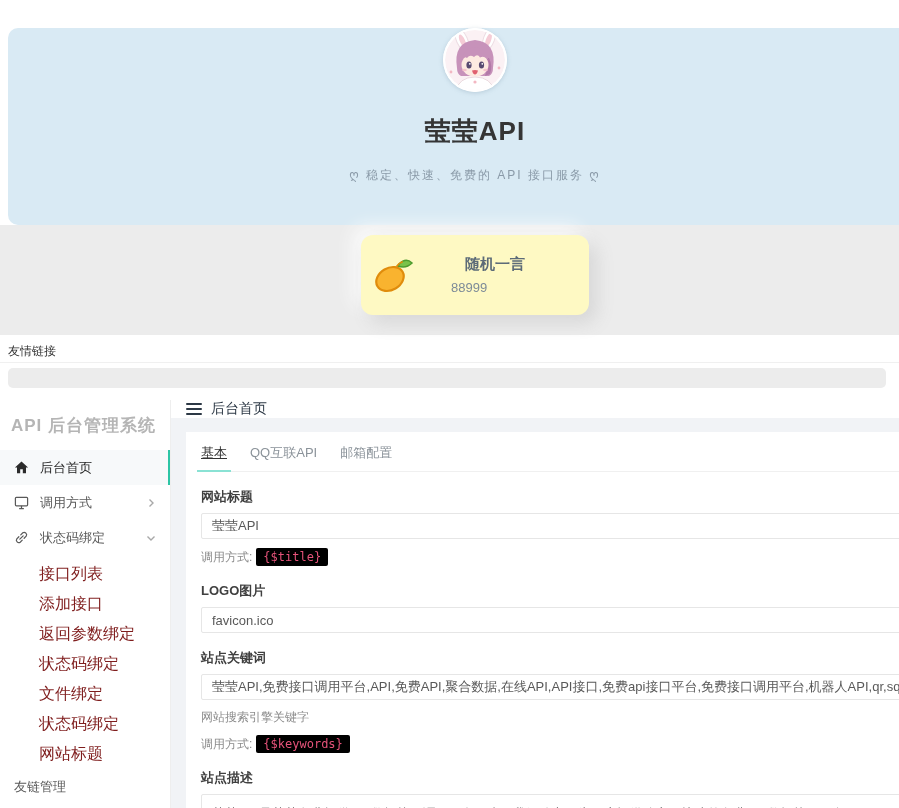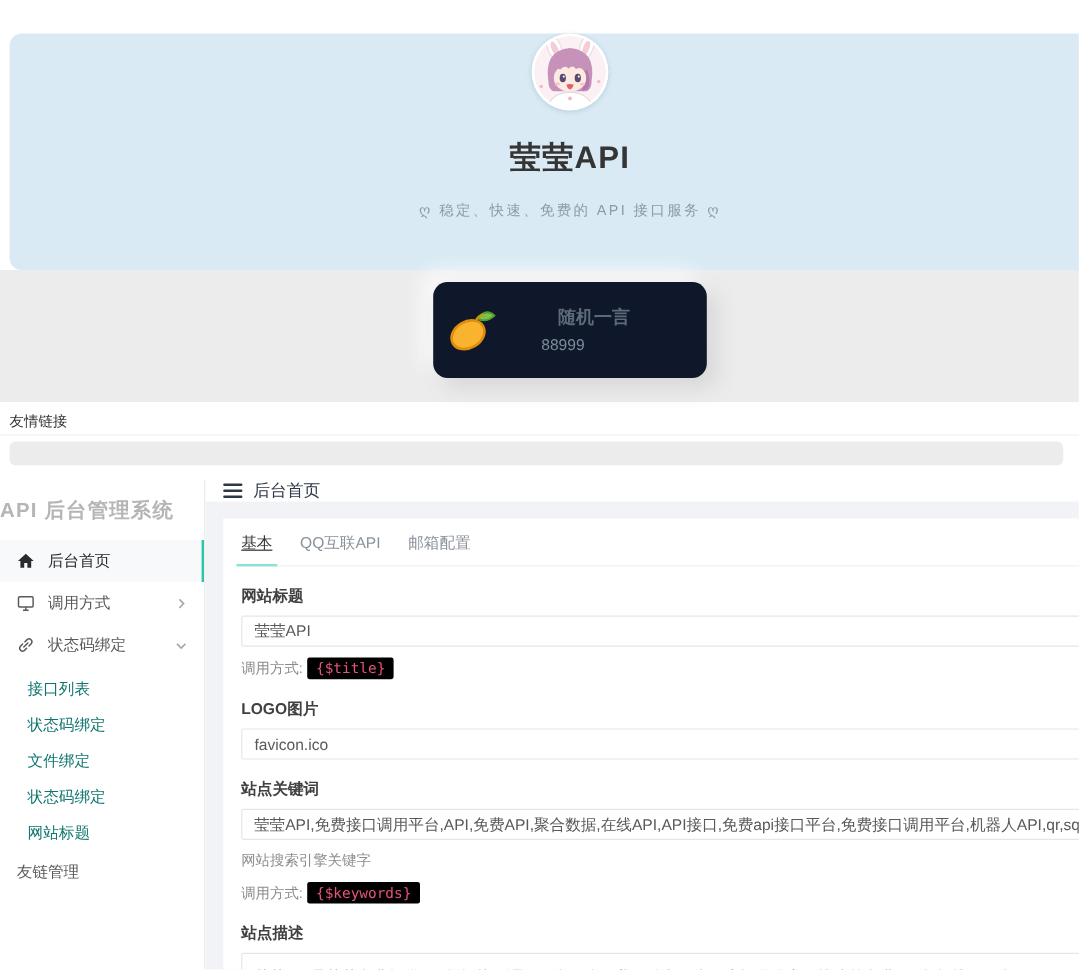--- a/index.html
+++ b/index.html
@@ -11,49 +11,49 @@
   .hero-wrap { padding:8px 8px 0; }
   .hero { height:197px; background:#d9eaf4; border-radius:10px; text-align:center; }
   .avatar { width:64px; height:64px; margin:20px auto 0; border-radius:50%;
     background:#fff; box-shadow:0 1px 4px rgba(120,150,170,.35); overflow:hidden; }
   .site-title { margin-top:22px; font-size:26px; font-weight:bold; color:#353535; letter-spacing:1px; }
   .site-subtitle { margin-top:18px; font-size:12px; color:#8a9aa8; letter-spacing:2px; }
 
   
   .gray-band { height:110px; background:#ececec; }
   .hitokoto-card { position:relative; top:10px; width:228px; height:80px; margin:0 auto;
-    background:#0f172a; border-radius:12px; display:flex; align-items:center;
+    background:#fef9c3; border-radius:12px; display:flex; align-items:center;
     box-shadow:8px 8px 18px #d7d7d7, -8px -8px 18px #fbfbfb; cursor:pointer; }
   .mango { width:46px; height:46px; margin-left:8px; flex:0 0 auto; }
   .card-body { flex:1; padding-right:14px; }
   .card-title { text-align:center; font-size:15px; font-weight:bold; color:#5c6b78; }
   .card-count { margin-top:6px; padding-left:36px; font-size:13px; color:#7d8b98; }
 
   
   .links-bar { height:28px; padding:8px 8px 0; font-size:12px; color:#333;
     border-bottom:1px solid #f0f0f0; background:#fff; }
   .links-empty { height:20px; width:878px; margin:5px 0 0 8px; background:#ececec; border-radius:5px; }
   .spacer { height:12px; background:#fff; }
 
   
   .admin { display:flex; height:428px; }
   .sidebar { position:relative; width:171px; flex:0 0 171px; background:#fff;
     border-right:1px solid #eee; overflow:hidden; }
-  .brand { height:50px; line-height:52px; font-size:17px; font-weight:bold;
+  .brand { height:50px; line-height:52px; padding-left:11px; font-size:17px; font-weight:bold;
     color:#b5b5b5; letter-spacing:1px; white-space:nowrap; }
   .side-item { position:relative; height:35px; display:flex; align-items:center;
     padding:0 14px; font-size:13px; color:#595959; cursor:pointer; }
   .side-item .ic { width:15px; height:15px; margin-right:11px; flex:0 0 auto; display:flex; align-items:center; }
   .side-item .lb { flex:1; }
   .side-item .arrow { width:10px; height:10px; flex:0 0 auto; opacity:.75; }
   .side-item.active { background:#f7f9fa; color:#262626; }
   .side-item.active::after { content:""; position:absolute; right:-2px; top:0; width:4px; height:100%;
     background:#2cc5a5; z-index:3; }
   .submenu { padding-top:4px; }
-  .sub-item { height:30px; line-height:30px; padding-left:23px; font-size:13px; color:#0f766e; cursor:pointer; }
+  .sub-item { height:30px; line-height:30px; padding-left:39px; font-size:16px; color:#7f1d1d; cursor:pointer; }
 
   .admin-main { flex:1; background:#f1f3f6; display:flex; flex-direction:column; overflow:hidden; }
   .topbar { height:45px; background:#fff; display:flex; align-items:center; padding-left:15px; }
   .burger { width:16px; cursor:pointer; margin-right:9px; }
   .burger div { height:2px; background:#2c3845; margin:3px 0; border-radius:1px; }
   .crumb { font-size:14px; color:#2c3845; }
 
   .content-card { flex:1; background:#fff; margin:14px 15px 0; padding:12px 15px 0; }
   .tabs { display:flex; gap:23px; border-bottom:1px solid #f0f0f0; }
   .tab { font-size:13px; color:#8a9299; padding-bottom:9px; position:relative; cursor:pointer; }
@@ -168,20 +168,22 @@
             </svg>
         </span>
         <span class="lb">状态码绑定</span>
         <svg class="arrow" viewBox="0 0 10 10" fill="none" stroke="#8c8c8c" stroke-width="1.4">
             <path d="M1.5 3.5 L5 7 L8.5 3.5"></path>
           </svg>
       </div>
 
       <div class="submenu">
         <div class="sub-item">接口列表</div>
+        <div class="sub-item">添加接口</div>
+        <div class="sub-item">返回参数绑定</div>
         <div class="sub-item">状态码绑定</div>
         <div class="sub-item">文件绑定</div>
         <div class="sub-item">状态码绑定</div>
         <div class="sub-item">网站标题</div>
       </div>
 
       <div class="side-item">
 
         <span class="lb">友链管理</span>
 

